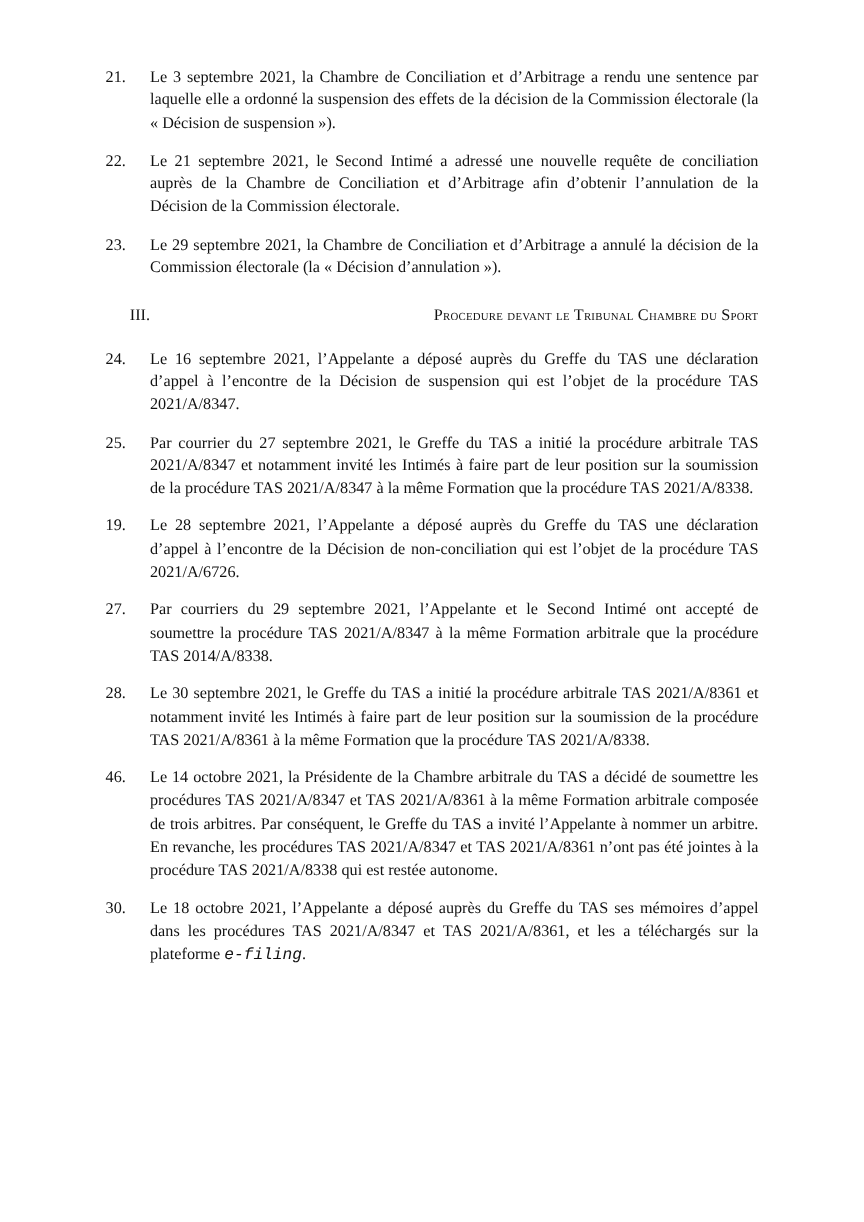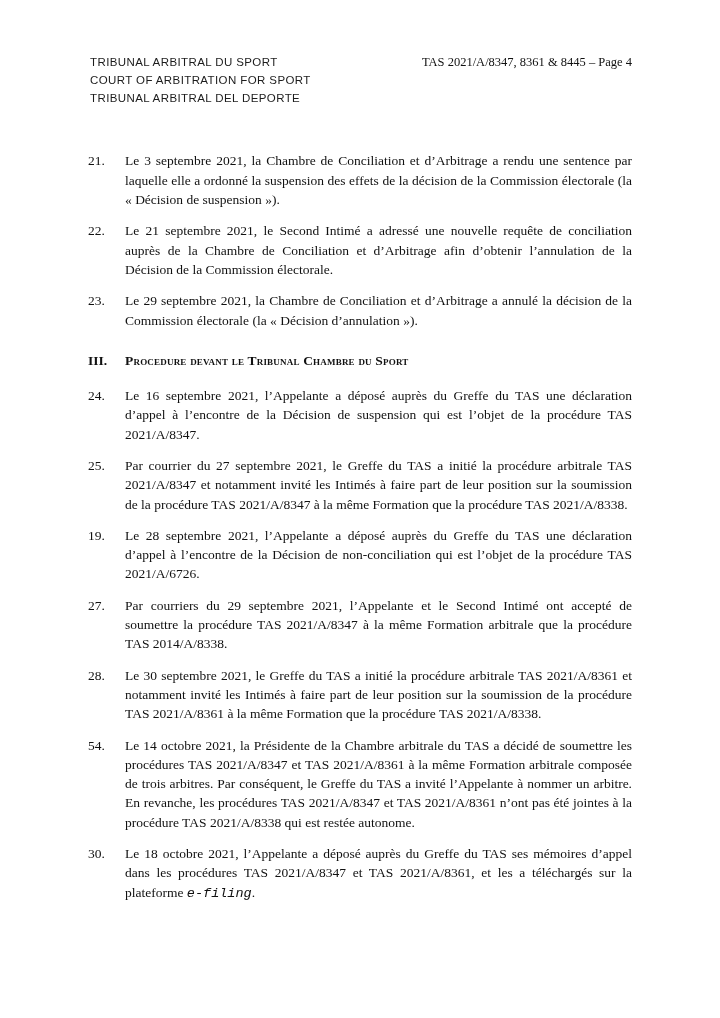--- a/index.html
+++ b/index.html
@@ -48,42 +48,35 @@
   .num {
     flex: 0 0 37px;
   }
   .ptext {
     flex: 1;
     text-align: justify;
   }
   .section {
     display: flex;
     margin: 21px 0 16px 0;
-    font-weight: bold;
+    font-weight: normal;
+    text-align: right;
   }
   .section .stitle {
     flex: 1;
     font-variant: small-caps;
     letter-spacing: 0.2px;
   }
   .italic { font-style: italic; font-family: Liberation Mono, monospace; }
 </style>
 </head>
 <body>
 
 <div class="page">
 
-  <header class="header">
-    <div class="letterhead">
-      <div>TRIBUNAL ARBITRAL DU SPORT</div>
-      <div>COURT OF ARBITRATION FOR SPORT</div>
-      <div>TRIBUNAL ARBITRAL DEL DEPORTE</div>
-    </div>
-    <div class="case-ref">TAS 2021/A/8347, 8361 &amp; 8445 – Page 4</div>
-  </header>
 
   <main class="body-text">
 
     <div class="para">
       <span class="num">21.</span>
       <div class="ptext">Le 3 septembre 2021, la Chambre de Conciliation et d’Arbitrage a rendu une sentence par laquelle elle a ordonné la suspension des effets de la décision de la Commission électorale (la « Décision de suspension »).</div>
     </div>
 
     <div class="para">
       <span class="num">22.</span>
@@ -119,21 +112,21 @@
       <span class="num">27.</span>
       <div class="ptext">Par courriers du 29 septembre 2021, l’Appelante et le Second Intimé ont accepté de soumettre la procédure TAS 2021/A/8347 à la même Formation arbitrale que la procédure TAS 2014/A/8338.</div>
     </div>
 
     <div class="para">
       <span class="num">28.</span>
       <div class="ptext">Le 30 septembre 2021, le Greffe du TAS a initié la procédure arbitrale TAS 2021/A/8361 et notamment invité les Intimés à faire part de leur position sur la soumission de la procédure TAS 2021/A/8361 à la même Formation que la procédure TAS 2021/A/8338.</div>
     </div>
 
     <div class="para">
-      <span class="num">54.</span>
+      <span class="num">46.</span>
       <div class="ptext">Le 14 octobre 2021, la Présidente de la Chambre arbitrale du TAS a décidé de soumettre les procédures TAS 2021/A/8347 et TAS 2021/A/8361 à la même Formation arbitrale composée de trois arbitres. Par conséquent, le Greffe du TAS a invité l’Appelante à nommer un arbitre. En revanche, les procédures TAS 2021/A/8347 et TAS 2021/A/8361 n’ont pas été jointes à la procédure TAS 2021/A/8338 qui est restée autonome.</div>
     </div>
 
     <div class="para">
       <span class="num">30.</span>
       <div class="ptext"><span>Le 18 octobre 2021, l’Appelante a déposé auprès du Greffe du TAS ses mémoires d’appel dans les procédures TAS 2021/A/8347 et TAS 2021/A/8361, et les a téléchargés sur la plateforme </span><span class="italic">e-filing</span><span>.</span></div>
     </div>
 
   </main>
 </div>

